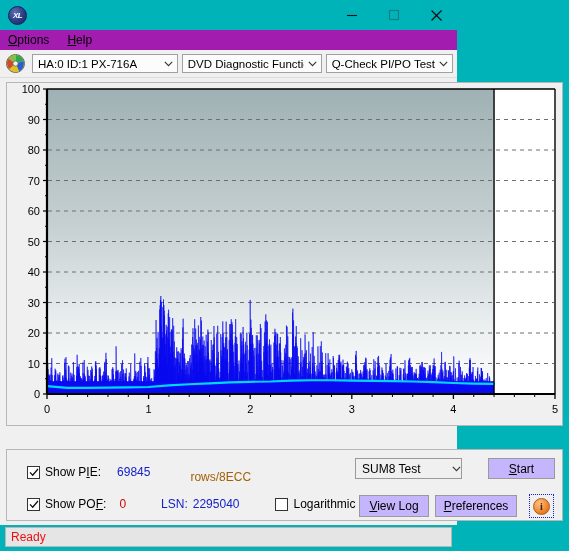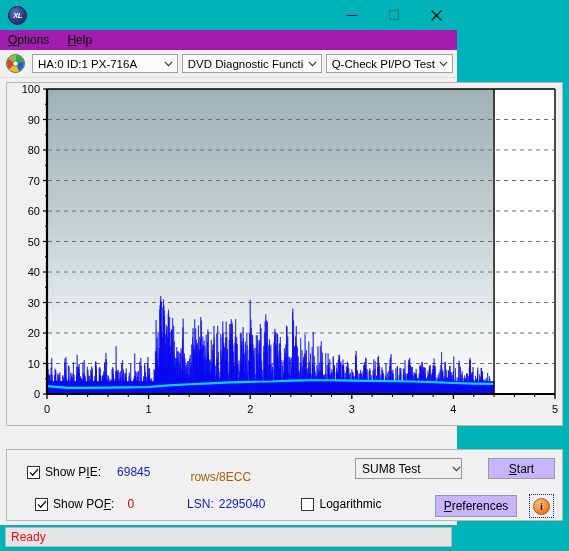--- a/index.html
+++ b/index.html
@@ -96,21 +96,21 @@
   .cb{
     display:inline-flex;align-items:center;gap:5px;font-size:12px;color:#000;
   }
   .cb-box{
     width:13px;height:13px;border:1px solid #333;background:#fff;
     display:flex;align-items:center;justify-content:center;box-sizing:border-box;
     flex:0 0 13px;
   }
   .cb-box svg{display:block;}
   .row1{position:absolute;left:20px;top:10px;display:flex;align-items:center;}
-  .row2{position:absolute;left:28px;top:47px;display:flex;align-items:center;}
+  .row2{position:absolute;left:20px;top:47px;display:flex;align-items:center;}
   .val-blue{color:#1522c8;font-size:12px;}
   .val-red{color:#d40000;font-size:12px;}
   .lbl-plain{color:#a16207;font-size:12px;margin-top:10px;}
   .lbl-lsn{color:#1522c8;font-size:12px;}
   .btn{
     background:#c4b5fd;border:1px solid #9a9a9a;
     font-size:12px;color:#000;
     display:flex;align-items:center;justify-content:center;
     box-sizing:border-box;cursor:default;
   }
@@ -344,40 +344,43 @@
       <div class="row2">
         <span class="cb">
           <span class="cb-box">
             <svg width="10" height="9" viewBox="0 0 10 9">
                 <polyline points="1,4.4 3.7,7.2 9,1" fill="none" stroke="#111" stroke-width="1.3"></polyline>
               </svg>
           </span>
           <span class="cb-underline">Show PO<u>F</u>:</span>
         </span>
         <span class="val-red" style="margin-left:13px;">0</span>
-        <span class="lbl-lsn" style="margin-left:53px;">LSN:</span>
+        <span class="lbl-lsn" style="margin-left:35px;">LSN:</span>
         <span class="lbl-lsn" style="margin-left:5px;">2295040</span>
         <span class="cb" style="margin-left:36px;">
           <span class="cb-box"></span>
           <span>Logarithmic</span>
         </span>
       </div>
 
       <div class="combo-sum">
         <span>SUM8 Test</span>
         <span class="arrow">
           <svg class="chev" width="9" height="6" viewBox="0 0 9 6">
               <polyline points="0.8,0.8 4.5,4.6 8.2,0.8" fill="none" stroke="#333" stroke-width="1.1"></polyline>
             </svg>
         </span>
       </div>
 
       <div class="btn btn-start">
           <span><u>S</u>tart</span>
         </div>
+      <div class="btn btn-viewlog">
+          <span><u>V</u>iew Log</span>
+        </div>
       <div class="btn btn-pref">
           <span><u>P</u>references</span>
         </div>
 
       <div class="info-btn">
         <div class="info-inner">
           <span>i</span>
         </div>
       </div>
     </div>

